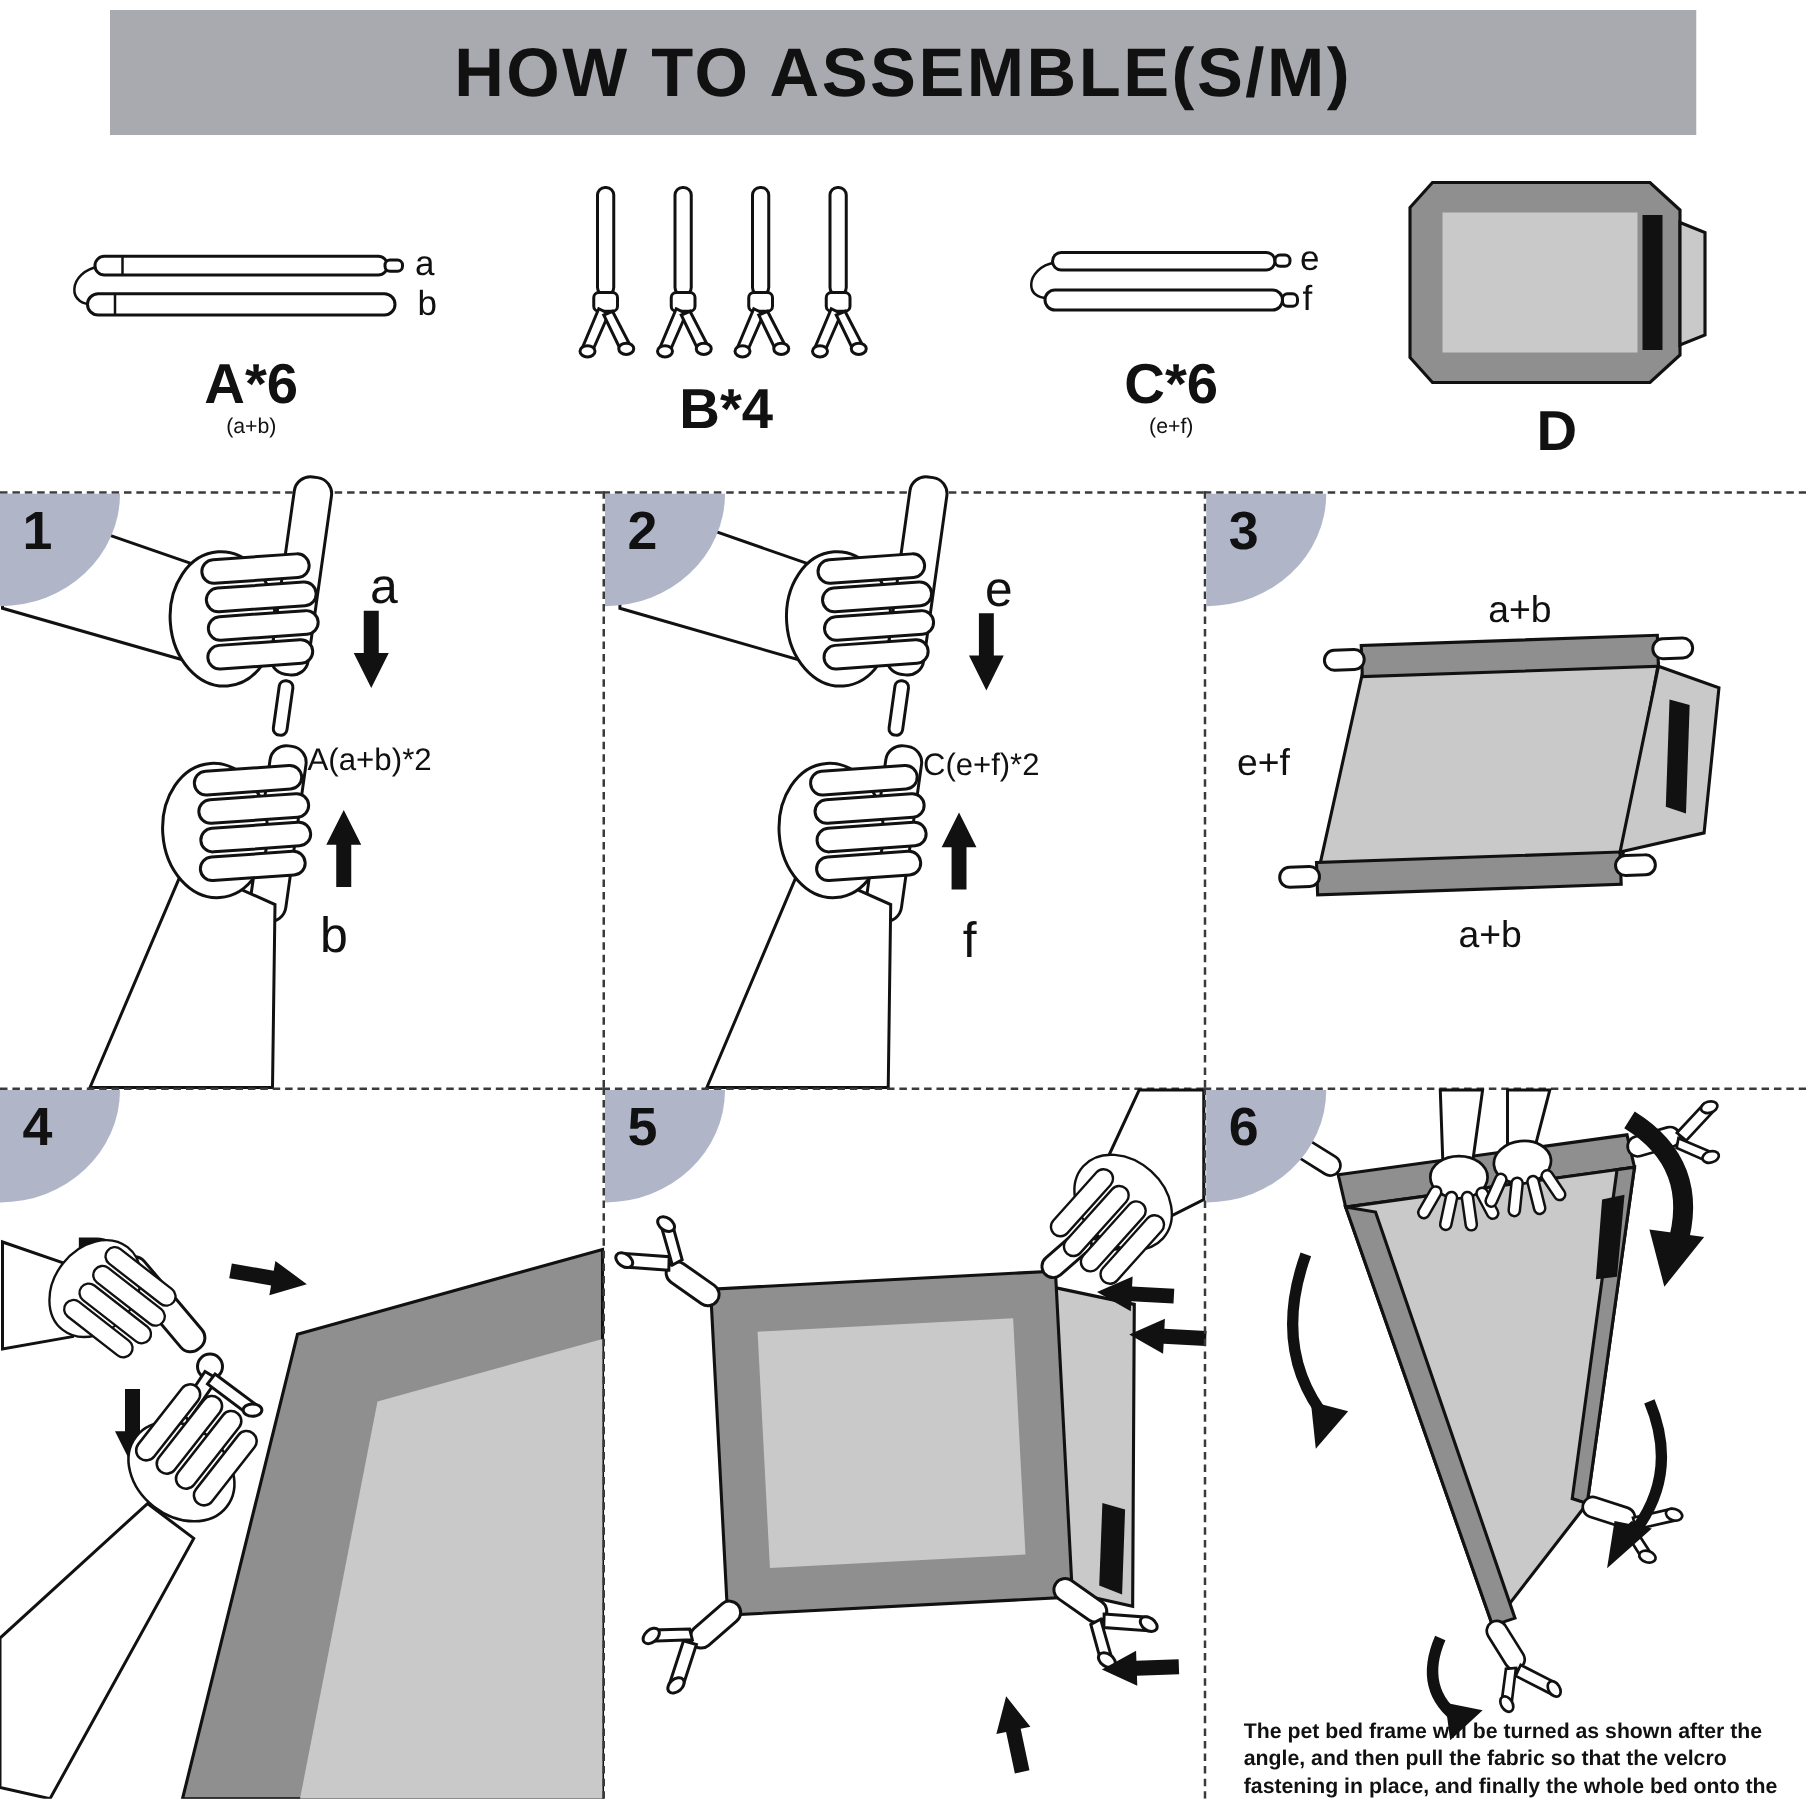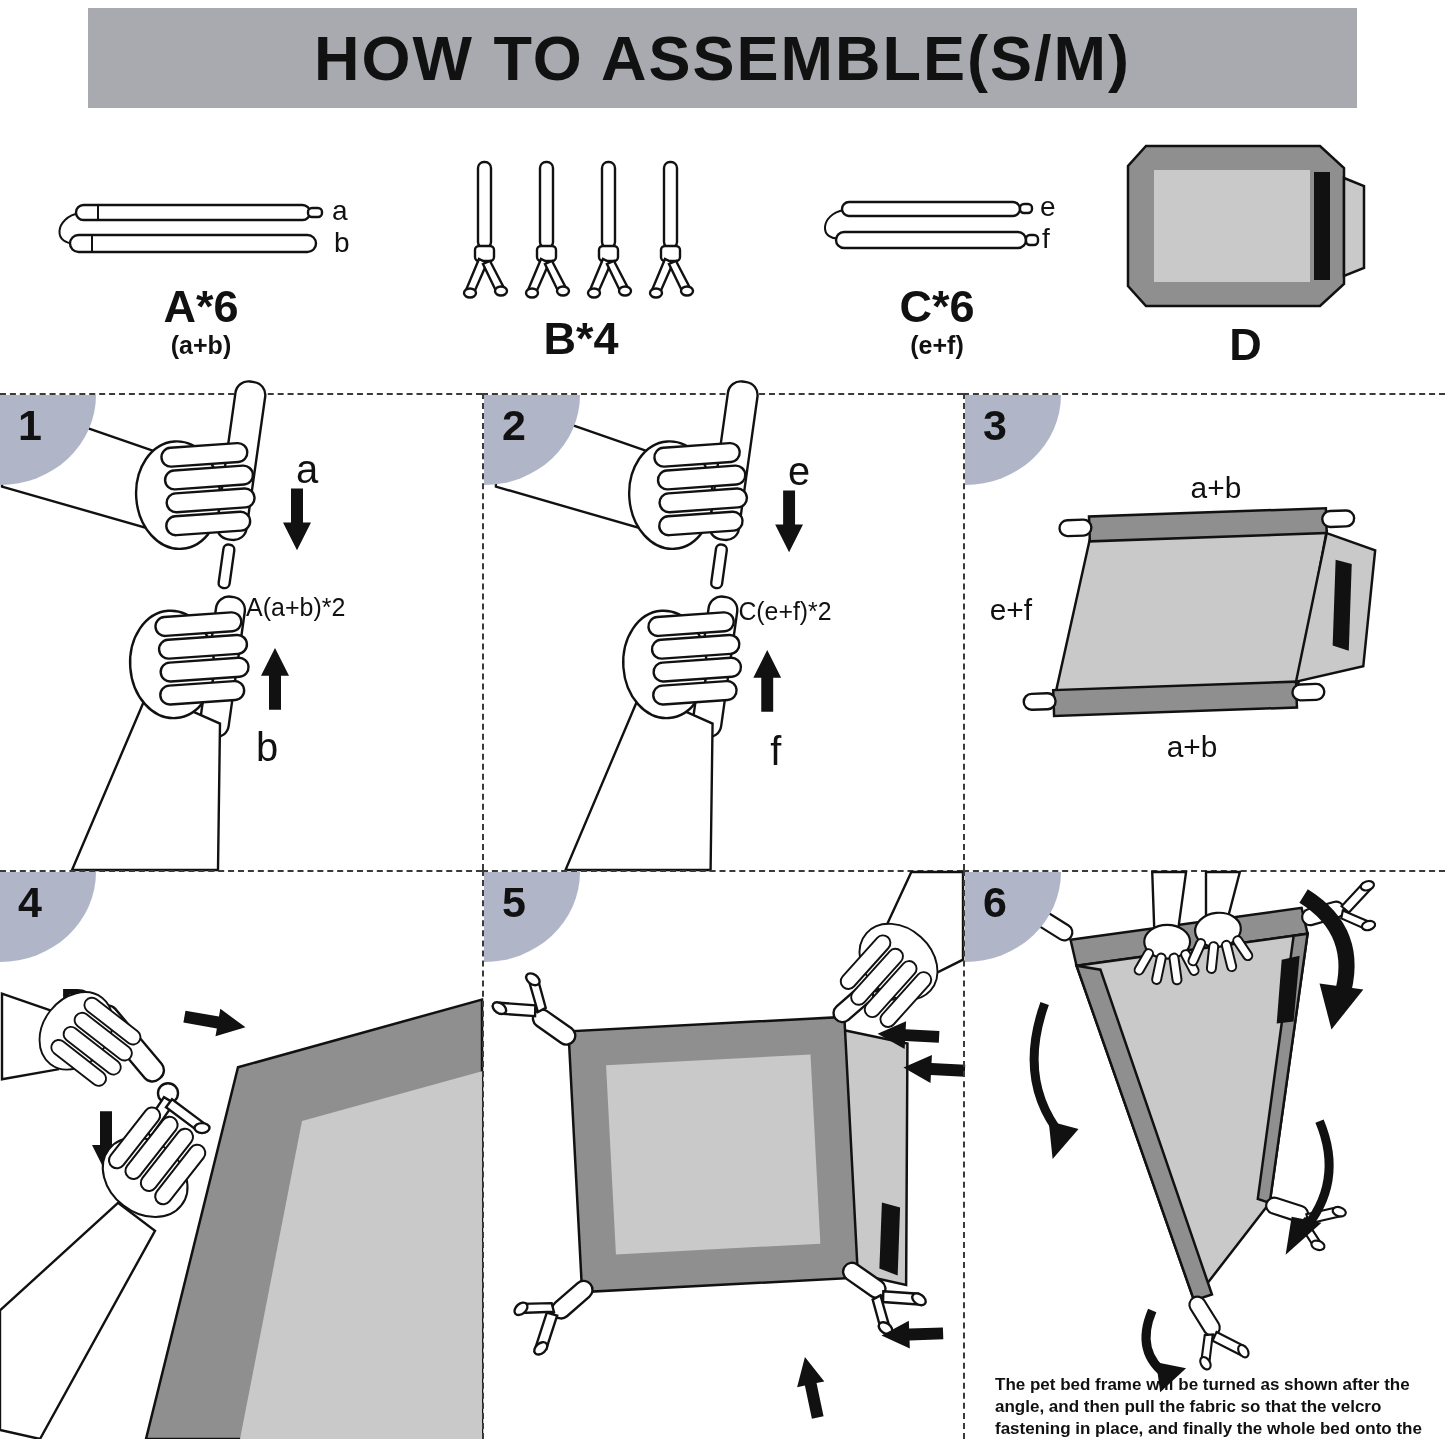--- a/index.html
+++ b/index.html
@@ -5,26 +5,26 @@
   html,body{margin:0;padding:0;}
   body{
     width:1445px;height:1439px;position:relative;background:#fff;
     font-family:"Liberation Sans",sans-serif;color:#111;overflow:hidden;
   }
   svg{overflow:visible;}
   svg text{fill:#111;font-family:"Liberation Sans",sans-serif;}
 
   .banner{position:absolute;left:88px;top:8px;width:1269px;height:100px;
     background:var(--banner);display:flex;align-items:center;justify-content:center;}
-  .banner h1{margin:16px;font-size:63px;font-weight:700;letter-spacing:2px;text-align:center;}
+  .banner h1{margin:16px;font-size:55px;font-weight:700;letter-spacing:2px;text-align:center;}
 
   .parts{position:absolute;left:0;top:108px;width:1445px;height:285px;}
   .part{position:absolute;display:flex;flex-direction:column;align-items:center;}
   .part-name{font-size:45px;font-weight:700;line-height:1.08;}
-  .part-sub{font-size:25px;font-weight:700;line-height:1.1;}
+  .part-sub{font-size:17px;font-weight:400;line-height:1.1;}
 
   .grid{position:absolute;left:0;top:393px;width:1445px;height:1046px;
     display:grid;grid-template-columns:482px 481px 482px;grid-template-rows:477px 569px;}
   .cell{position:relative;border-top:2px dashed #3a3a3a;}
   .bl{border-left:2px dashed #3a3a3a;}
   .corner{position:absolute;left:0;top:0;width:96px;height:90px;
     border-radius:0 0 100% 0;background:var(--corner);}
   .stepnum{position:absolute;left:18px;top:6px;font-size:43px;font-weight:700;}
   .art{position:absolute;left:0;top:0;width:100%;height:100%;}
   .note{position:absolute;left:30px;top:502px;width:446px;font-size:17px;
@@ -87,21 +87,21 @@
       <rect class="tube" x="262" y="25" width="14" height="9" rx="4"></rect>
       <rect class="tube" x="24" y="52" width="246" height="17" rx="8.5"></rect>
       <line x1="46" y1="52" x2="46" y2="69" stroke="#111" stroke-width="2"></line>
       <text class="t28s" x="286" y="37">a</text>
       <text class="t28s" x="288" y="69">b</text>
     </svg>
     <div class="part-name">A*6</div>
     <div class="part-sub">(a+b)</div>
   </div>
 
-  <div class="part" style="left:456px;top:52px;width:250px">
+  <div class="part" style="left:456px;top:40px;width:250px">
     <svg width="250" height="155" viewBox="0 0 250 155">
       <g transform="translate(8,0)">
         <rect class="tube" x="14" y="2" width="13" height="86" rx="6"></rect>
           <rect class="tube" x="11" y="86" width="19" height="15" rx="4"></rect>
         <polygon class="skin" points="15,99 2,130 9,135 23,103"></polygon>
           <ellipse class="skin" cx="6" cy="133" rx="6" ry="4.5"></ellipse>
         <polygon class="skin" points="26,101 40,128 33,133 19,104"></polygon>
           <ellipse class="skin" cx="37" cy="131" rx="6" ry="4.5"></ellipse>
       </g>
       <g transform="translate(70,0)">

